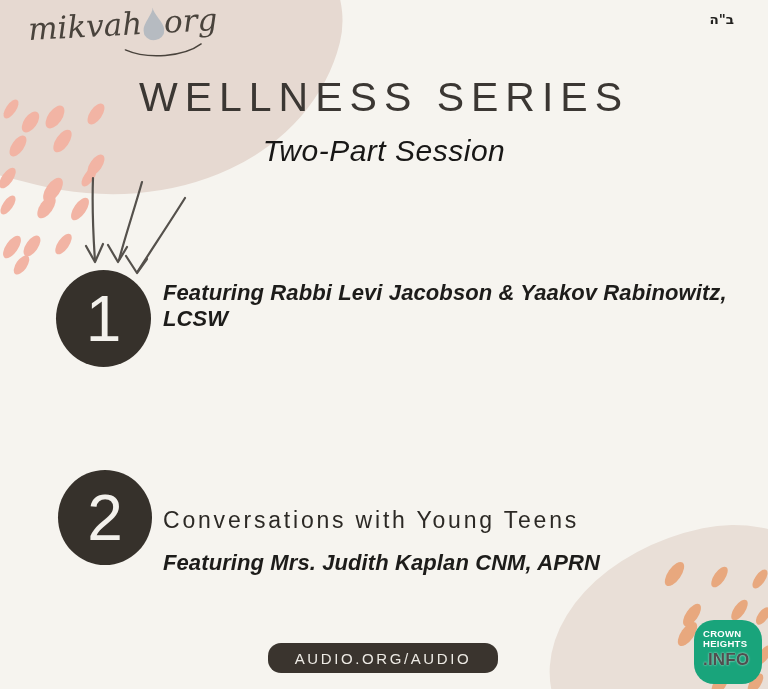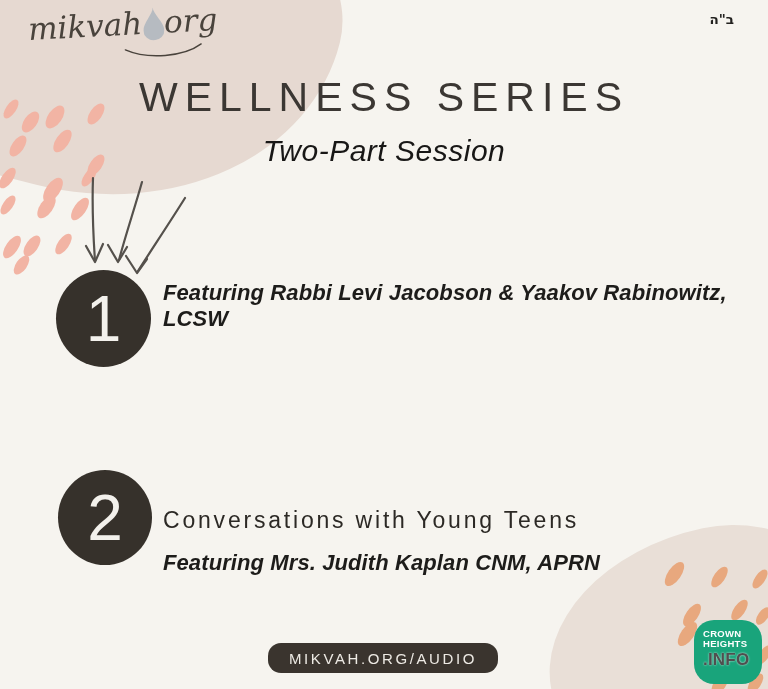--- a/index.html
+++ b/index.html
@@ -179,21 +179,21 @@
   <section class="session s2">
     <div class="num-circle">
       <span>2</span>
     </div>
     <div class="session-text">
       <h2 class="session-title"><br><span>Conversations with Young Teens</span></h2>
       <p class="featuring">Featuring Mrs. Judith Kaplan CNM, APRN</p>
     </div>
   </section>
 
-  <button class="footer-pill">MIKVAH.ORG/AUDIO</button>
+  <button class="footer-pill">AUDIO.ORG/AUDIO</button>
 
   <div class="ch-badge">
     <div class="ln">CROWN</div>
     <div class="ln">HEIGHTS</div>
     <div class="info">.INFO</div>
   </div>
 
 </div>
 
 </body></html>

